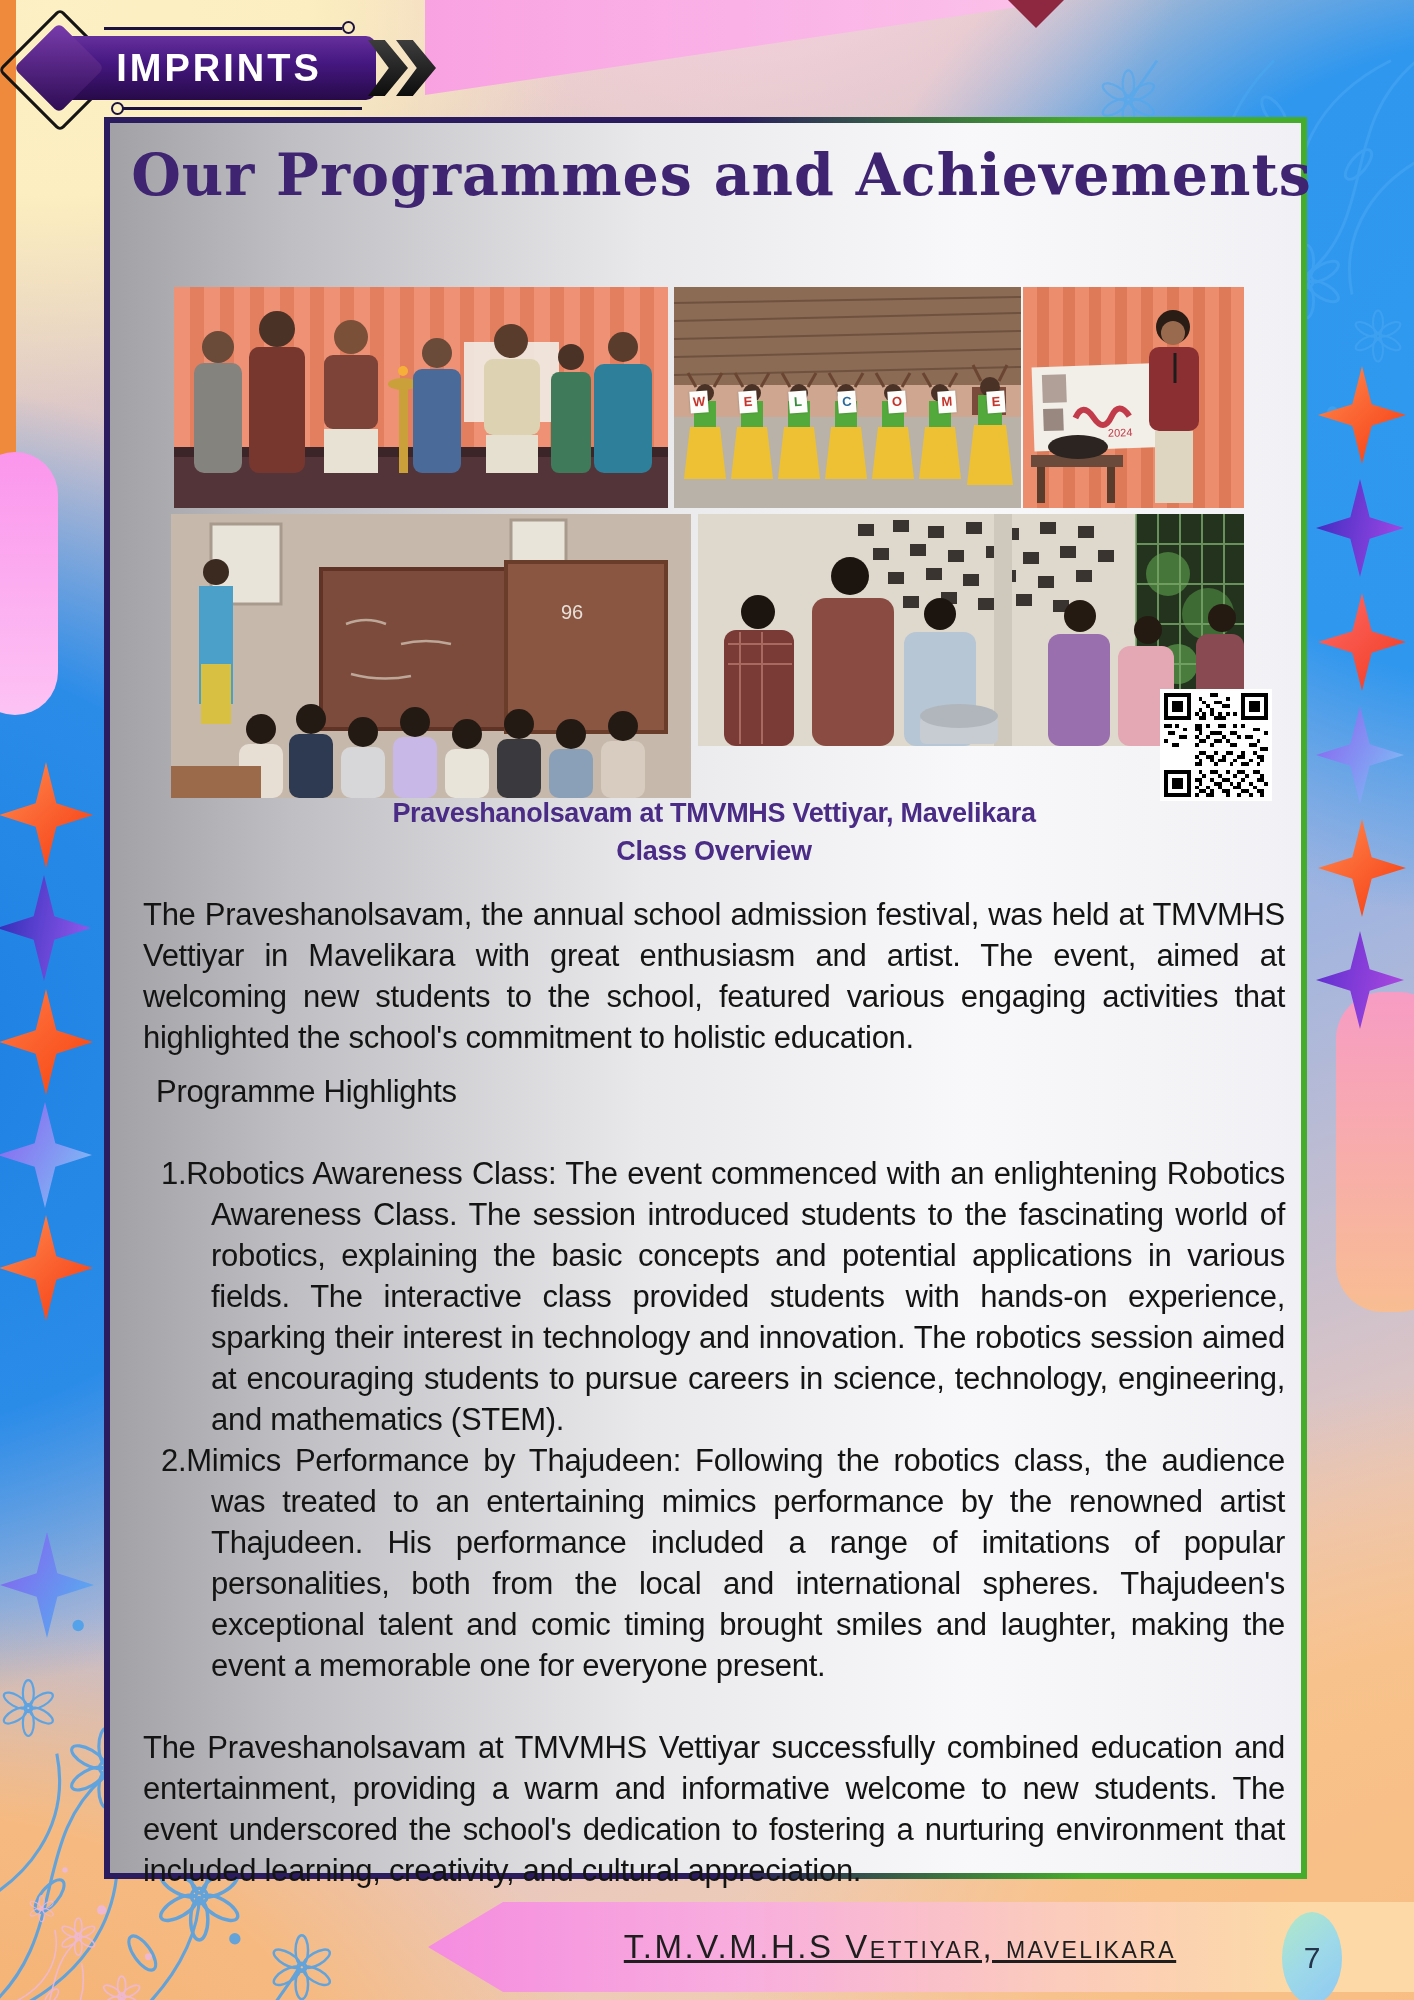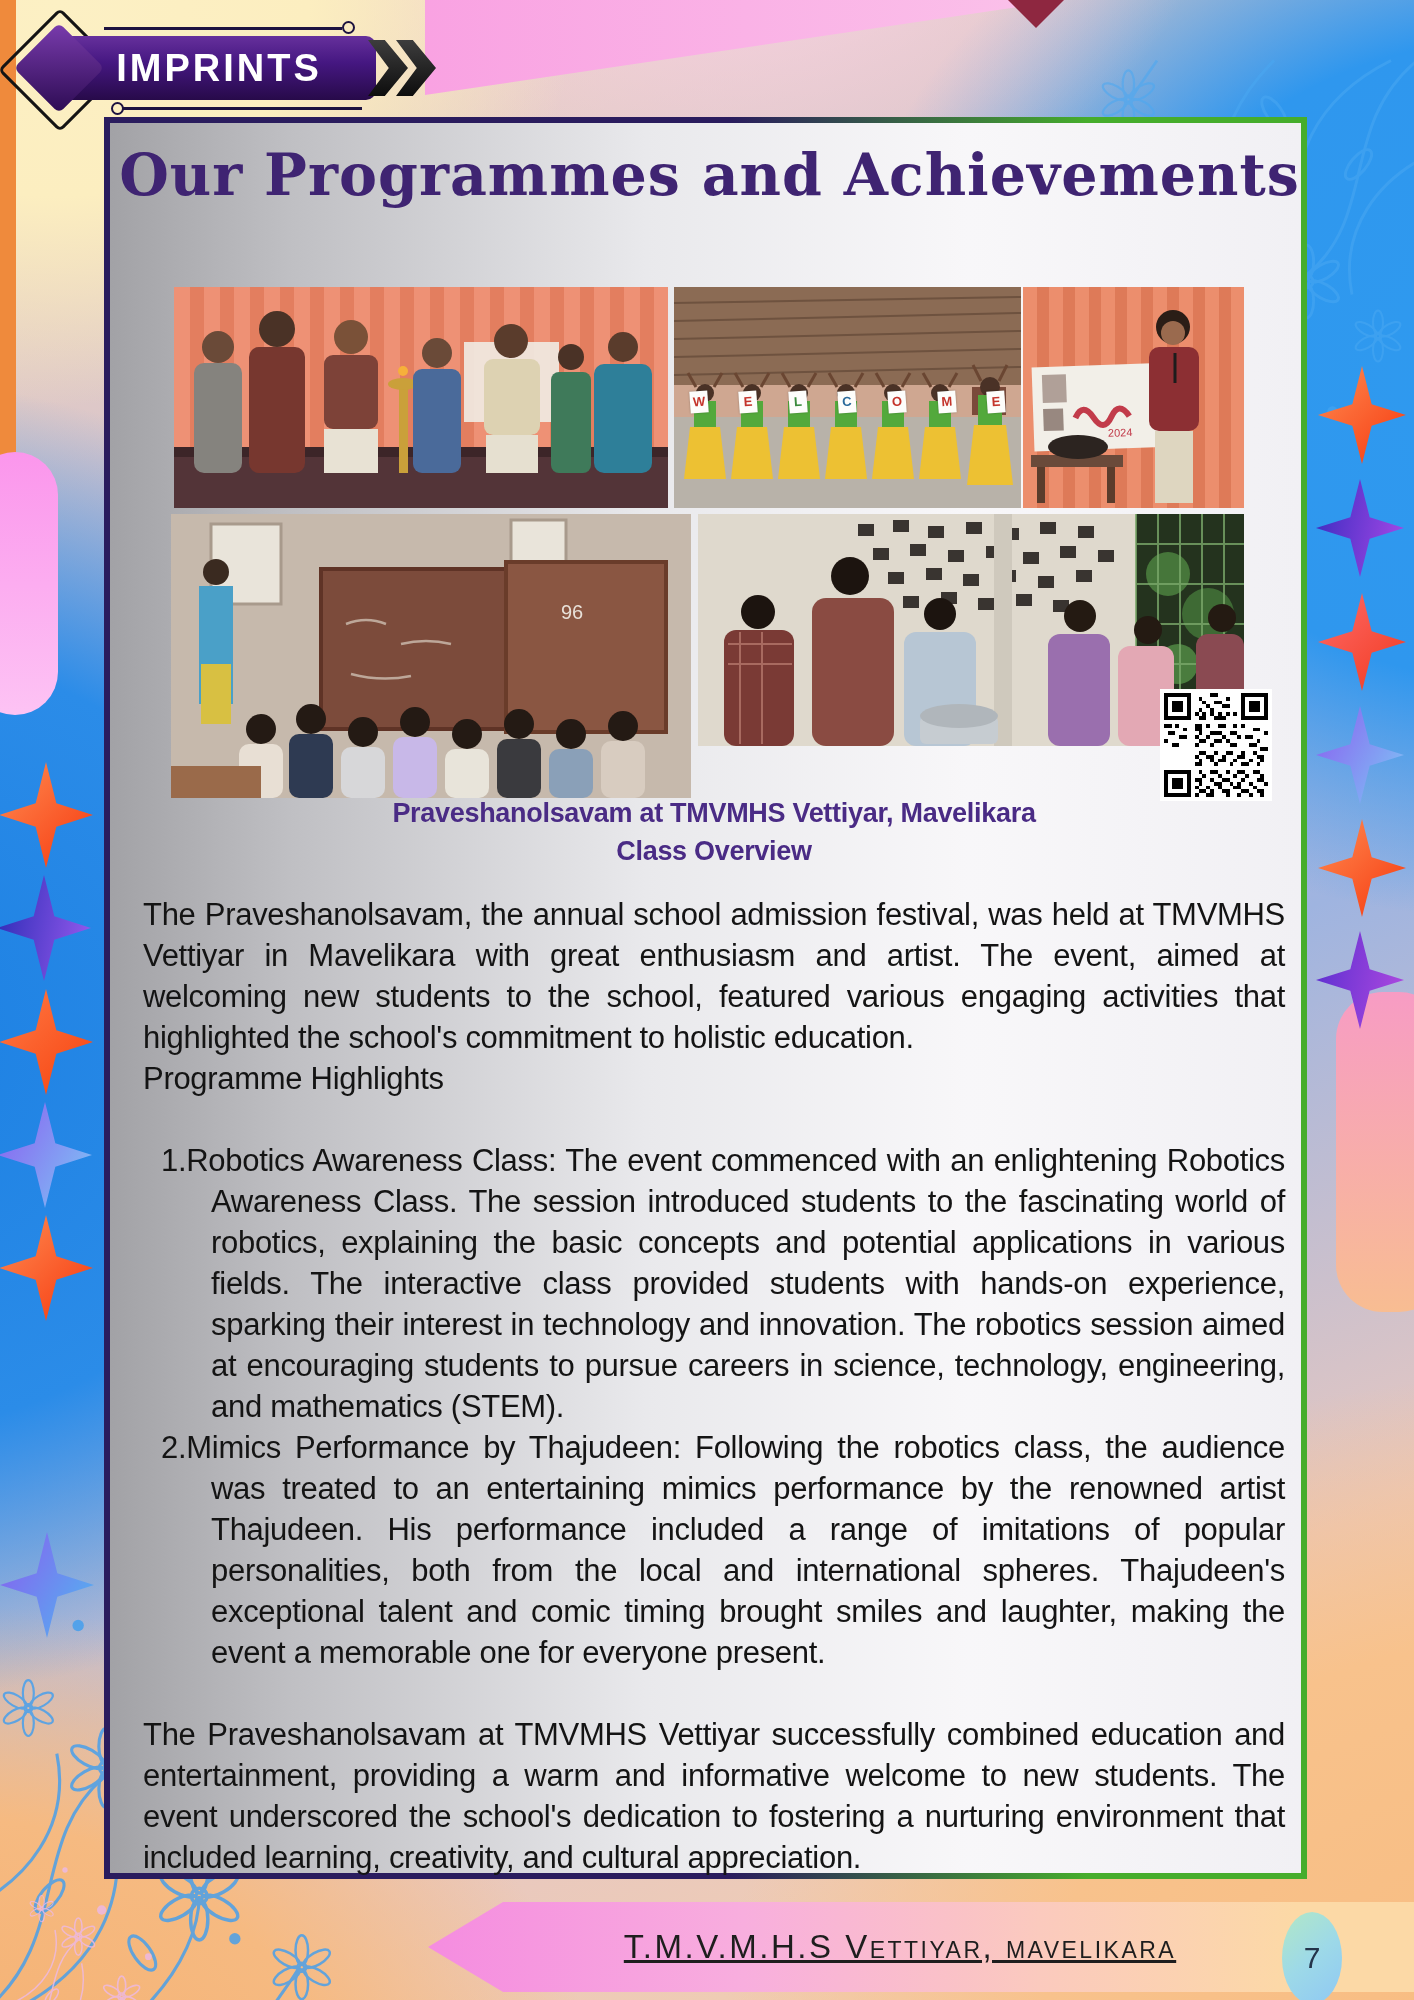--- a/index.html
+++ b/index.html
@@ -35,36 +35,36 @@
   .chev{position:absolute;width:40px;height:56px;top:34px;
     clip-path:polygon(0 0,42% 0,100% 50%,42% 100%,0 100%,52% 50%);
     background:linear-gradient(180deg,#3d3d3d,#0d0d0d);}
   .bline{position:absolute;height:2.5px;background:#1c1240;}
   .bring{position:absolute;width:9px;height:9px;border:2.5px solid #1c1240;border-radius:50%;background:transparent;}
   
   .card{position:absolute;left:104px;top:117px;width:1203px;height:1762px;box-sizing:border-box;
     border:6px solid;border-image:linear-gradient(90deg,#2a1c5e 52%,#46ad2c 82%) 1;
     background:linear-gradient(90deg,#a2a2a6 0%,#bfbfc3 15%,#e9e9ec 45%,#f8f7f9 72%,#f1f0f4 100%);
     z-index:20;}
-  .title{position:absolute;left:4px;top:18px;width:100%;text-align:center;
+  .title{position:absolute;left:16px;top:18px;width:100%;text-align:center;
     font-family:"DejaVu Serif","Liberation Serif",serif;font-size:57px;font-weight:600;
     color:#3f2472;letter-spacing:1px;}
   .photo{position:absolute;overflow:hidden;background:#ddd;}
   .photo svg{display:block;width:100%;height:100%;}
   .qr{position:absolute;left:1050px;top:566px;width:112px;height:112px;background:#fff;padding:0;}
   .qr svg{display:block;width:100%;height:100%;}
   .letters{position:absolute;left:564px;top:268px;width:347px;display:flex;justify-content:space-around;z-index:5;}
   .lcard{display:inline-block;background:#fdfdfb;color:#c4352c;font-size:13px;font-weight:bold;
     width:18px;height:22px;text-align:center;line-height:22px;transform:rotate(-4deg);box-shadow:0 0 2px rgba(0,0,0,.3);}
   
   .bodycol{position:absolute;left:33px;top:671px;width:1142px;color:#141414;
     font-size:31px;line-height:41px;letter-spacing:-0.3px;}
   .caption{ text-align:center;color:#4a2b85;font-weight:600;font-size:27px;line-height:38px;margin:0;}
   .para{margin:24px 0 0 0;text-align:justify;}
-  .noj{text-align:left;margin:0;}
+  .noj{text-align:left;margin:13px;}
   .olist{margin-top:41px;}
   .li{padding-left:68px;text-indent:-50px;text-align:justify;margin:0;}
   .num{display:inline;}
   .closing{margin-top:41px;}
   
   .fbanner{position:absolute;left:428px;top:1902px;width:986px;height:90px;z-index:25;
     clip-path:polygon(0 50%,75px 0,100% 0,100% 100%,75px 100%);
     background:linear-gradient(90deg,#f58ce0 0%,#f8aede 32%,#fbcabe 62%,#fcd9a6 88%);}
   .ftext{position:absolute;left:520px;top:1928px;width:760px;text-align:center;z-index:26;
     font-variant:small-caps;font-size:33px;letter-spacing:2.5px;color:#1e1e1e;text-decoration:underline;}

